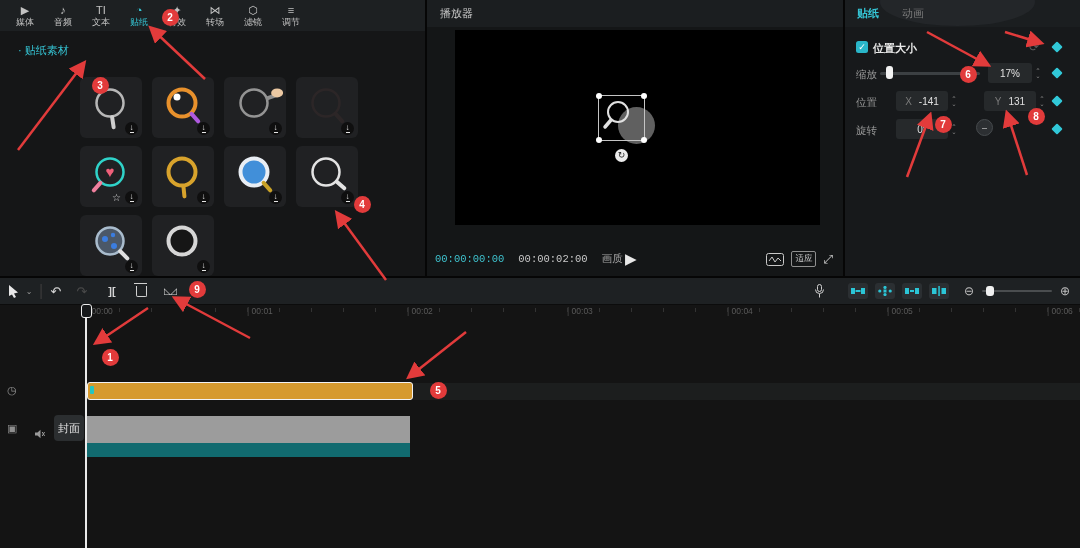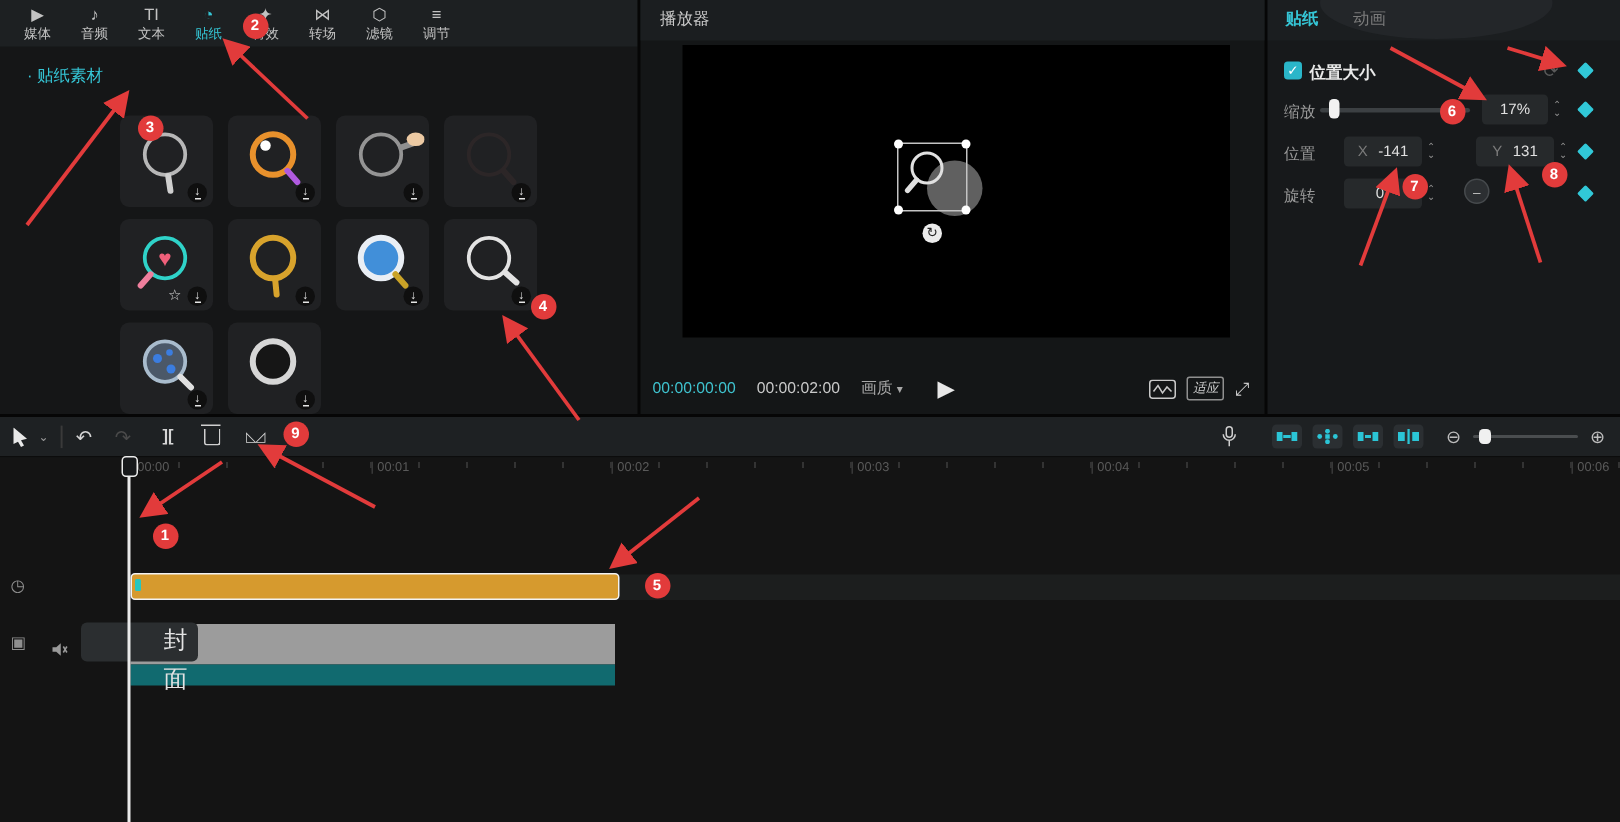--- a/index.html
+++ b/index.html
@@ -31,24 +31,24 @@
   #player-panel{left:427px;top:0;width:416px;height:276px;background:#141617;}
   .panel-header{position:absolute;left:0;top:0;right:0;height:27px;background:#1b1e20;
                 color:#c9c9c9;font-size:11px;line-height:27px;padding-left:13px;}
   #canvas{left:28px;top:30px;width:365px;height:195px;background:#000;}
   #sel-box{left:143px;top:65px;width:45px;height:44px;border:1px solid #c4c4c4;}
   .handle{position:absolute;width:6px;height:6px;border-radius:50%;background:#fff;}
   #gray-circle{left:163px;top:77px;width:37px;height:37px;border-radius:50%;background:rgba(175,175,175,.55);}
   #rotate-handle{left:160px;top:119px;width:13px;height:13px;border-radius:50%;background:#ececec;
                  color:#222;font-size:9px;line-height:13px;text-align:center;}
   #player-bar{left:0;top:247px;width:416px;height:24px;display:flex;align-items:center;}
-  .tc{font-family:Liberation Sans, sans-serif;font-size:10.5px;}
+  .tc{font-family:Liberation Mono, monospace;font-size:10.5px;}
   #quality-btn{color:#a8a8a8;font-size:10.5px;margin-left:14px;}
   #play-btn{position:absolute;left:198px;color:#e8e8e8;font-size:15px;}
-  #fit-btn{border:1px solid #8f8f8f;border-radius:2px;color:#cfcfcf;font-size:8.5px;padding:1px 3px;font-style:italic;}
+  #fit-btn{border:1px solid #8f8f8f;border-radius:2px;color:#cfcfcf;font-size:8.5px;padding:1px 3px;}
   
   #inspector-panel{left:845px;top:0;width:235px;height:276px;background:#17191b;overflow:hidden;}
   #insp-ellipse{left:35px;top:-22px;width:155px;height:48px;background:#232629;border-radius:50%;}
   #insp-tab1{left:12px;top:0;height:27px;line-height:27px;color:#35c5d5;font-size:11px;font-weight:bold;}
   #insp-tab2{left:57px;top:0;height:27px;line-height:27px;color:#7a7a7a;font-size:11px;}
   .ilabel{color:#9a9a9a;font-size:10.5px;}
   .vbox{position:absolute;background:#26292b;border-radius:3px;height:20px;display:flex;
         align-items:center;justify-content:center;color:#e0e0e0;font-size:10px;}
   .vbox .pfx{color:#7a7a7a;margin-right:7px;}
   .stepper{position:absolute;width:8px;height:20px;display:flex;flex-direction:column;
@@ -83,21 +83,21 @@
   #sticker-clip{left:87px;top:104px;width:324px;height:16px;background:#d69a2e;
                 border:1.5px solid #f2f2f2;border-radius:3px;}
   #sticker-clip .mark{position:absolute;left:2px;top:3px;width:4px;height:8px;background:#26c6c0;border-radius:1px;}
   #clip-head{left:87px;top:125px;width:323px;height:13px;background:#116a6f;color:#f0f0f0;
              font-size:8.5px;line-height:13px;padding-left:5px;box-sizing:border-box;white-space:nowrap;}
   #clip-head .dur{margin-left:14px;font-family:"DejaVu Sans Mono",monospace;}
   #clip-body{left:87px;top:138px;width:323px;height:27px;background:#9c9c9c;}
   #clip-foot{left:87px;top:165px;width:323px;height:14px;background:#116a6f;}
   .trkicon{position:absolute;color:#8f8f8f;}
   #cover-btn{left:54px;top:137px;width:30px;height:26px;background:#2b2e30;border-radius:4px;
-             color:#e3e3e3;font-size:16px;line-height:26px;text-align:center;padding-left:48px;}
+             color:#e3e3e3;font-size:11px;line-height:26px;text-align:center;}
   .trash{width:9px;height:10px;border:1.2px solid #d0d0d0;border-top:none;border-radius:0 0 2px 2px;position:relative;}
   .trash::before{content:'';position:absolute;left:-3px;top:-3px;width:13px;height:1.5px;background:#d0d0d0;}
   
   #arrows{position:absolute;left:0;top:0;z-index:55;pointer-events:none;}
   .marker{position:absolute;width:17px;height:17px;border-radius:50%;background:#e23b3b;color:#fff;
           font-size:10px;font-weight:bold;line-height:17px;text-align:center;z-index:60;}
 </style>
 </head>
 <body>
 

